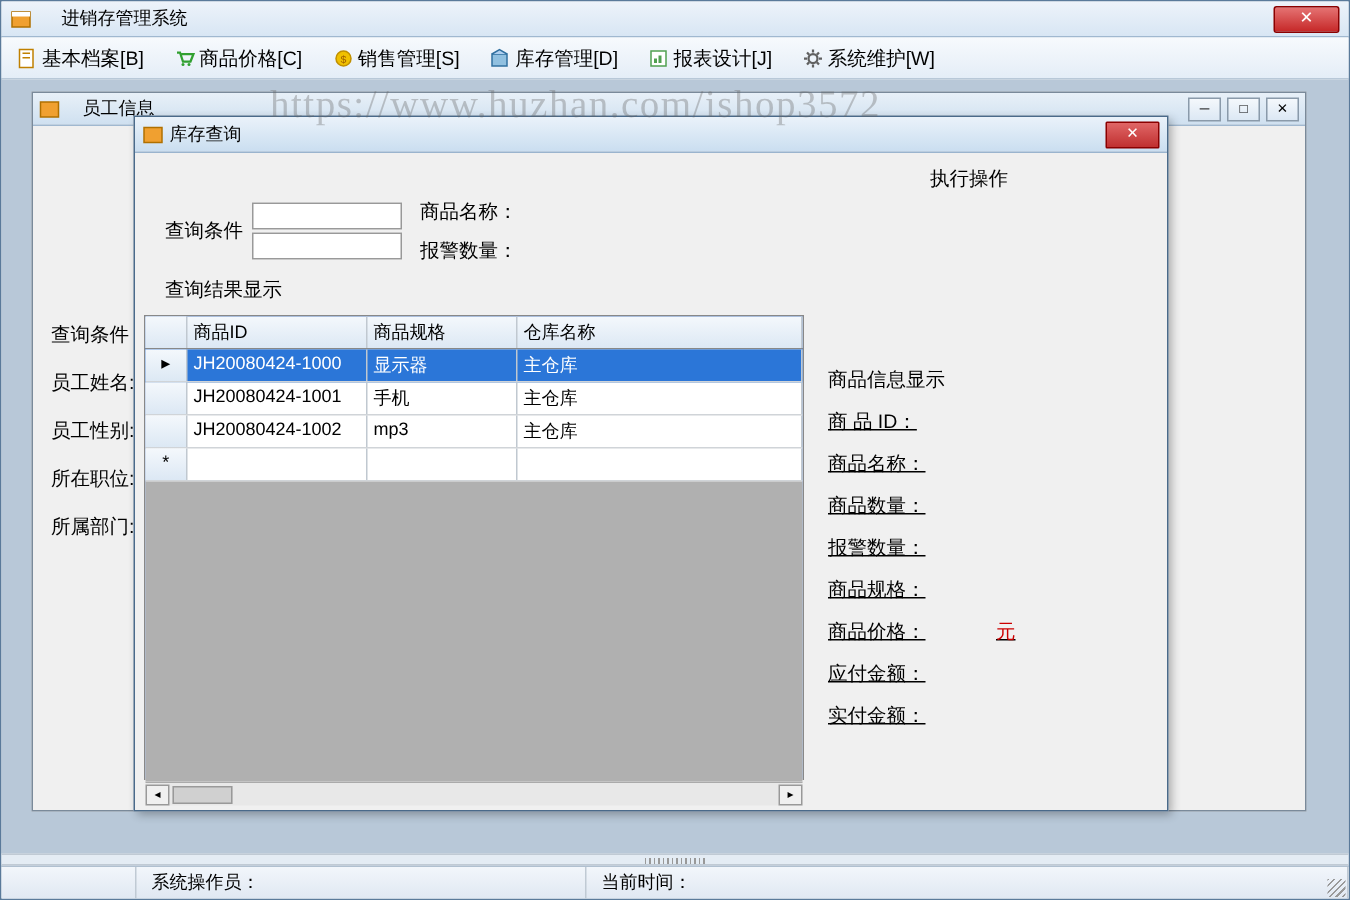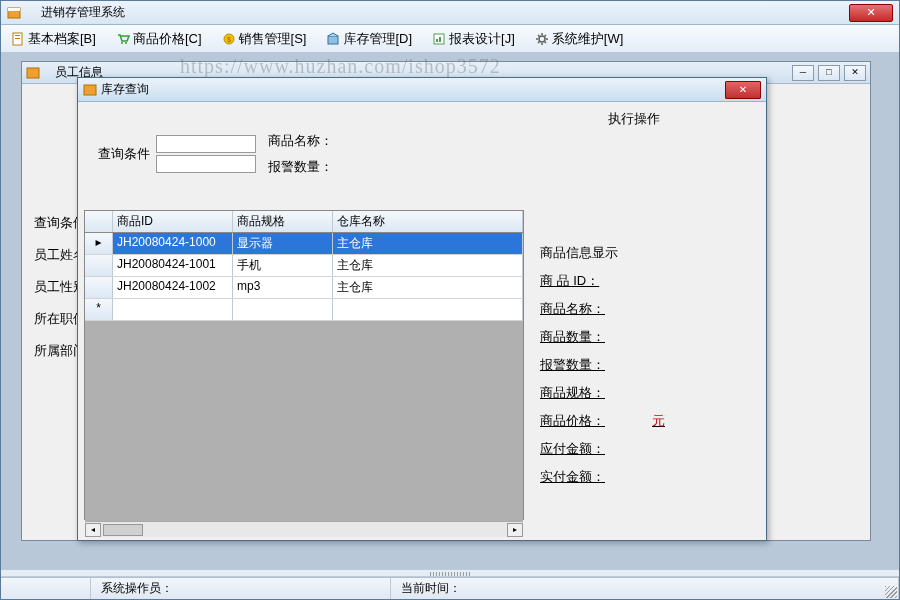--- a/index.html
+++ b/index.html
@@ -22,21 +22,21 @@
 .child-bg { position: absolute; background: #f0f0f0; border: 1px solid #7a8a9a; }
 .child-titlebar { height: 22px; background: linear-gradient(#e8f0f8,#cfe0f0); border-bottom: 1px solid #a0b8d0; display: flex; align-items: center; padding: 0 4px; font-size: 12px; gap: 11px; }
 .child-controls { display: flex; gap: 4px; margin-left: auto; }
 .child-btn { width: 22px; height: 16px; border: 1px solid #8a9aaa; background: linear-gradient(#f4f8fc,#dce8f4); font-size: 9px; text-align: center; line-height: 13px; cursor: pointer; }
 
 .child1 { top: 8px; left: 20px; width: 850px; height: 480px; }
 .side-labels { position: absolute; left: 12px; top: 152px; display: flex; flex-direction: column; gap: 14px; font-size: 13px; }
 .query-btn-bg { position: absolute; left: 80px; top: 330px; width: 18px; height: 22px; border: 1px solid #999; background: #eee; overflow: hidden; }
 
 
-.dialog { position: absolute; top: 24px; left: 76px; width: 690px; height: 464px; background: #f0f0f0; border: 1px solid #4a6a8a; box-shadow: 2px 2px 6px rgba(0,0,0,0.3); }
+.dialog { position: absolute; top: 24px; left: 88px; width: 690px; height: 464px; background: #f0f0f0; border: 1px solid #4a6a8a; box-shadow: 2px 2px 6px rgba(0,0,0,0.3); }
 .dialog-titlebar { height: 24px; background: linear-gradient(#eaf2fa,#cadef0); border-bottom: 1px solid #9ab4ce; display: flex; align-items: center; padding: 0 5px; }
 .dialog-title { font-size: 12px; flex: 1; }
 .dialog-close { width: 36px; height: 18px; background: linear-gradient(#e06666,#c03030); border: 1px solid #8b0000; color: #fff; text-align: center; line-height: 15px; font-size: 10px; cursor: pointer; border-radius: 1px; }
 
 .dialog-body { position: absolute; top: 24px; left: 0; right: 0; bottom: 0; padding: 10px 16px; }
 
 .exec-label { position: absolute; top: 8px; left: 530px; font-size: 13px; }
 
 .search-row { display: flex; align-items: center; gap: 6px; margin-top: 20px; margin-bottom: 8px; }
 .search-label { font-size: 13px; width: 56px; text-align: right; }
@@ -69,21 +69,21 @@
 .info-label { width: 72px; }
 .info-unit { color: #c00; margin-left: 40px; }
 
 .statusbar { position: absolute; left: 0; right: 0; bottom: 0; height: 22px; background: linear-gradient(#f2f6fb,#e0e8f2); border-top: 1px solid #b0c0d0; display: flex; align-items: center; font-size: 12px; }
 .status-cell { padding: 0 10px; border-right: 1px solid #c0cad4; height: 100%; display: flex; align-items: center; }
 .status-handle { position: absolute; right: 2px; bottom: 1px; width: 12px; height: 12px; background: repeating-linear-gradient(135deg,#999,#999 1px,transparent 1px,transparent 3px); }
 
 .splitter { position: absolute; left: 0; right: 0; bottom: 22px; height: 8px; background: #e4ecf4; border-top: 1px solid #c0cad4; border-bottom: 1px solid #c0cad4; }
 .split-grip { width: 40px; height: 4px; margin: 2px auto; background: repeating-linear-gradient(90deg,#999,#999 1px,transparent 1px,transparent 3px); }
 
-.watermark { position: absolute; top: 55px; left: 180px; font-family: serif; font-size: 20px; color: rgba(100,100,100,0.35); letter-spacing: 1px; pointer-events: none; z-index: 999; }
+.watermark { position: absolute; top: 55px; left: 180px; font-family: serif; font-size: 26px; color: rgba(100,100,100,0.35); letter-spacing: 1px; pointer-events: none; z-index: 999; }
 
 svg { display: block; }
 </style>
 </head>
 <body>
 
 <div class="main-window">
   <div class="main-titlebar">
     <span class="win-icon">
         <svg viewBox="0 0 14 14">
@@ -199,20 +199,21 @@
           <div class="input-stack">
             <input class="txt" style="">
             <input class="txt" style="">
           </div>
           <div class="field-labels">
             <span>商品名称：</span>
             <span>报警数量：</span>
           </div>
         </div>
 
+        <div class="section-label">查询结果显示</div>
 
         <div class="grid-wrap">
           <div class="grid-head">
             <div class="col-sel"></div>
             <div class="col-id">商品ID</div>
             <div class="col-name">商品规格</div>
             <div class="col-wh">仓库名称</div>
           </div>
           <div class="grid-body">
             <div class="grid-row selected">

